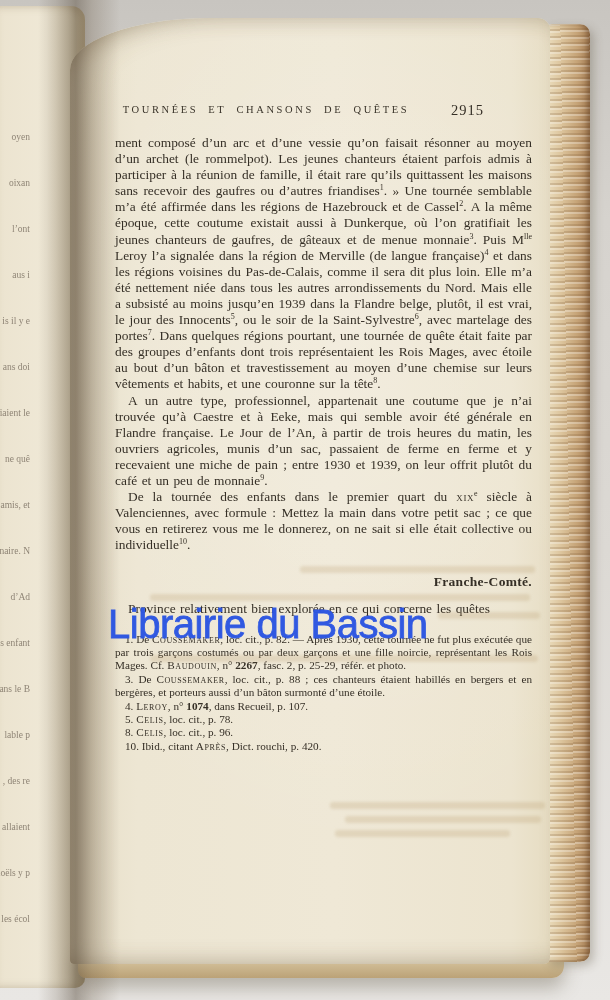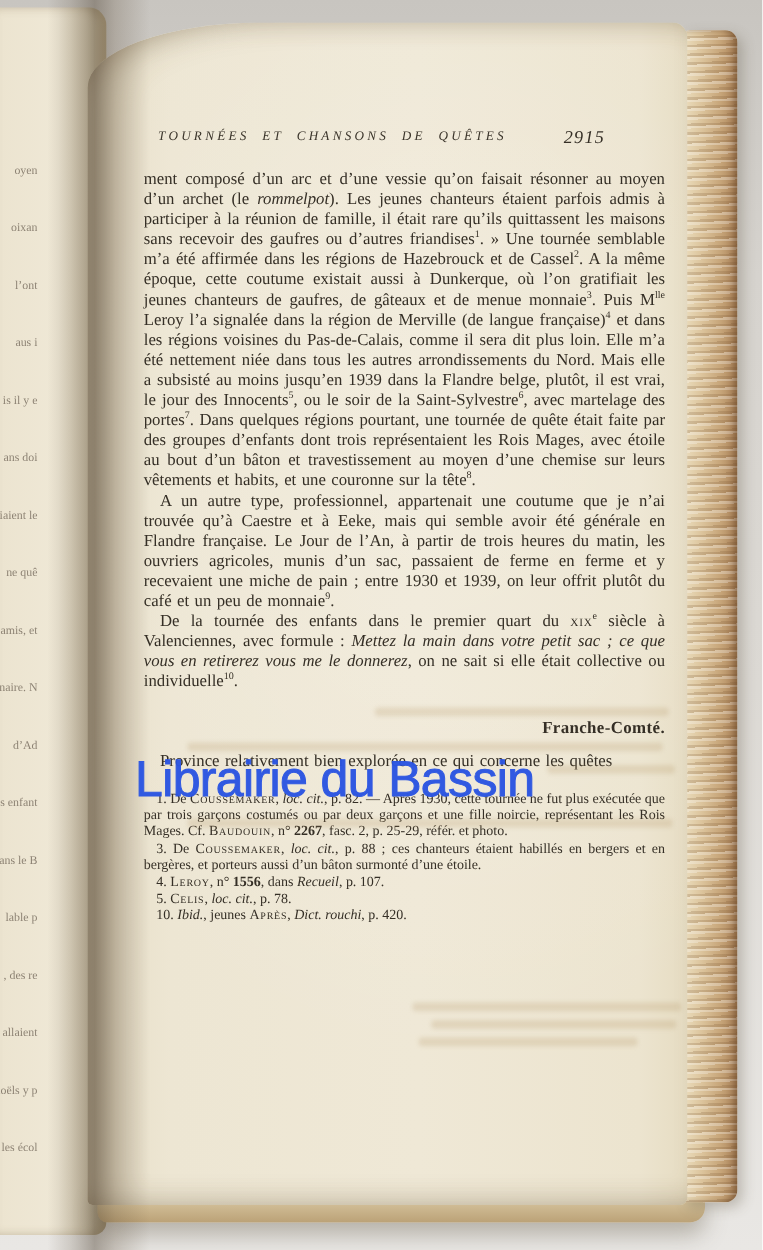--- a/index.html
+++ b/index.html
@@ -37,31 +37,31 @@
   
   .page{position:absolute;left:70px;top:18px;width:480px;height:946px;z-index:2;
         background:
           radial-gradient(130% 90% at 60% 35%, rgba(255,255,255,.20) 0%, rgba(0,0,0,0) 60%),
           linear-gradient(90deg,#e6ddc6 0%,#ede6d3 14%,#efe8d6 55%,#ece4cf 92%,#e6dcc2 100%);
         border-radius:140px 12px 6px 4px / 52px 12px 6px 4px;
         box-shadow:inset 26px 0 34px -16px rgba(95,75,50,.45),
                    inset 0 -14px 22px -14px rgba(120,100,70,.35),
                    inset 0 16px 18px -14px rgba(120,100,70,.22);
         color:#352f26;}
-  .running-head{position:relative;margin-top:86px;height:16px;font-style:italic;}
+  .running-head{position:relative;margin-top:86px;height:16px;}
   .rh-title{position:absolute;left:calc(50% - 44px);transform:translateX(-50%);
             font-size:10.5px;letter-spacing:2.6px;word-spacing:5px;white-space:nowrap;
             color:#3b352b;}
   .rh-num{position:absolute;right:66px;top:-2px;font-size:14.5px;letter-spacing:1px;}
   .body{margin:15px 18px 0 45px;}
   .para{margin:0;text-align:justify;font-size:13.4px;line-height:16.1px;
         word-spacing:1px;hyphens:auto;}
   .indent{text-indent:13px;}
   sup{font-size:.6em;line-height:0;vertical-align:super;letter-spacing:0;}
-  .seg-i{font-style:italic;}
+  .seg-i{}
   .seg-b{font-weight:700;}
   .seg-sc{font-variant:small-caps;letter-spacing:.6px;}
   .section-heading{margin:21px 0 11px 0;text-align:right;font-size:13.5px;
         font-weight:700;letter-spacing:.3px;}
   .footnotes{margin-top:15px;}
   .fn{margin:0;text-align:justify;font-size:11.2px;line-height:13.4px;text-indent:10px;}
 
   
   .ghost{position:absolute;height:7px;z-index:4;pointer-events:none;
          background:rgba(176,146,96,.22);border-radius:3px;filter:blur(1.6px);}
@@ -114,23 +114,24 @@
     </div>
     <div class="body">
       <p class="para" lang="fr"><span>ment composé d’un arc et d’une vessie qu’on faisait résonner au moyen d’un archet (le </span><span class="seg-i">rommelpot</span><span>). Les jeunes chanteurs étaient parfois admis à participer à la réunion de famille, il était rare qu’ils quittassent les maisons sans recevoir des gaufres ou d’autres friandises</span><sup>1</sup><span>. » Une tournée semblable m’a été affirmée dans les régions de Hazebrouck et de Cassel</span><sup>2</sup><span>. A la même époque, cette coutume existait aussi à Dunkerque, où l’on gratifiait les jeunes chanteurs de gaufres, de gâteaux et de menue monnaie</span><sup>3</sup><span>. Puis M</span><sup>lle</sup><span> Leroy l’a signalée dans la région de Merville (de langue française)</span><sup>4</sup><span> et dans les régions voisines du Pas-de-Calais, comme il sera dit plus loin. Elle m’a été nettement niée dans tous les autres arrondissements du Nord. Mais elle a subsisté au moins jusqu’en 1939 dans la Flandre belge, plutôt, il est vrai, le jour des Innocents</span><sup>5</sup><span>, ou le soir de la Saint-Sylvestre</span><sup>6</sup><span>, avec martelage des portes</span><sup>7</sup><span>. Dans quelques régions pourtant, une tournée de quête était faite par des groupes d’enfants dont trois représentaient les Rois Mages, avec étoile au bout d’un bâton et travestissement au moyen d’une chemise sur leurs vêtements et habits, et une couronne sur la tête</span><sup>8</sup><span>.</span></p>
       <p class="para indent" lang="fr"><span>A un autre type, professionnel, appartenait une coutume que je n’ai trouvée qu’à Caestre et à Eeke, mais qui semble avoir été générale en Flandre française. Le Jour de l’An, à partir de trois heures du matin, les ouvriers agricoles, munis d’un sac, passaient de ferme en ferme et y recevaient une miche de pain ; entre 1930 et 1939, on leur offrit plutôt du café et un peu de monnaie</span><sup>9</sup><span>.</span></p>
       <p class="para indent" lang="fr"><span>De la tournée des enfants dans le premier quart du </span><span class="seg-sc">xix</span><sup>e</sup><span> siècle à Valenciennes, avec formule : </span><span class="seg-i">Mettez la main dans votre petit sac ; ce que vous en retirerez vous me le donnerez</span><span>, on ne sait si elle était collective ou individuelle</span><sup>10</sup><span>.</span></p>
       <h3 class="section-heading">Franche-Comté.</h3>
       <p class="para indent" lang="fr"><span>Province relativement bien explorée en ce qui concerne les quêtes</span></p>
       <div class="footnotes">
         <p class="fn"><span>1. De </span><span class="seg-sc">Coussemaker</span><span>, </span><span class="seg-i">loc. cit.</span><span>, p. 82. — Après 1930, cette tournée ne fut plus exécutée que par trois garçons costumés ou par deux garçons et une fille noircie, représentant les Rois Mages. Cf. </span><span class="seg-sc">Baudouin</span><span>, n° </span><span class="seg-b">2267</span><span>, fasc. 2, p. 25-29, référ. et photo.</span></p>
         <p class="fn"><span>3. De </span><span class="seg-sc">Coussemaker</span><span>, </span><span class="seg-i">loc. cit.</span><span>, p. 88 ; ces chanteurs étaient habillés en bergers et en bergères, et porteurs aussi d’un bâton surmonté d’une étoile.</span></p>
-        <p class="fn"><span>4. </span><span class="seg-sc">Leroy</span><span>, n° </span><span class="seg-b">1556</span><span>, dans </span><span class="seg-i">Recueil</span><span>, p. 107.</span></p>
+        <p class="fn"><span>4. </span><span class="seg-sc">Leroy</span><span>, n° </span><span class="seg-b">1074</span><span>, dans </span><span class="seg-i">Recueil</span><span>, p. 107.</span></p>
         <p class="fn"><span>5. </span><span class="seg-sc">Celis</span><span>, </span><span class="seg-i">loc. cit.</span><span>, p. 78.</span></p>
-        <p class="fn"><span>10. </span><span class="seg-i">Ibid.</span><span>, jeunes </span><span class="seg-sc">Après</span><span>, </span><span class="seg-i">Dict. rouchi</span><span>, p. 420.</span></p>
+        <p class="fn"><span>8. </span><span class="seg-sc">Celis</span><span>, </span><span class="seg-i">loc. cit.</span><span>, p. 96.</span></p>
+        <p class="fn"><span>10. </span><span class="seg-i">Ibid.</span><span>, citant </span><span class="seg-sc">Après</span><span>, </span><span class="seg-i">Dict. rouchi</span><span>, p. 420.</span></p>
       </div>
     </div>
   </div>
 
   <div class="gutter"></div>
   <div class="page-block-bottom"></div>
   <div class="fore-edge"></div>
 
   <div class="ghost g0"></div>
   <div class="ghost g1"></div>

